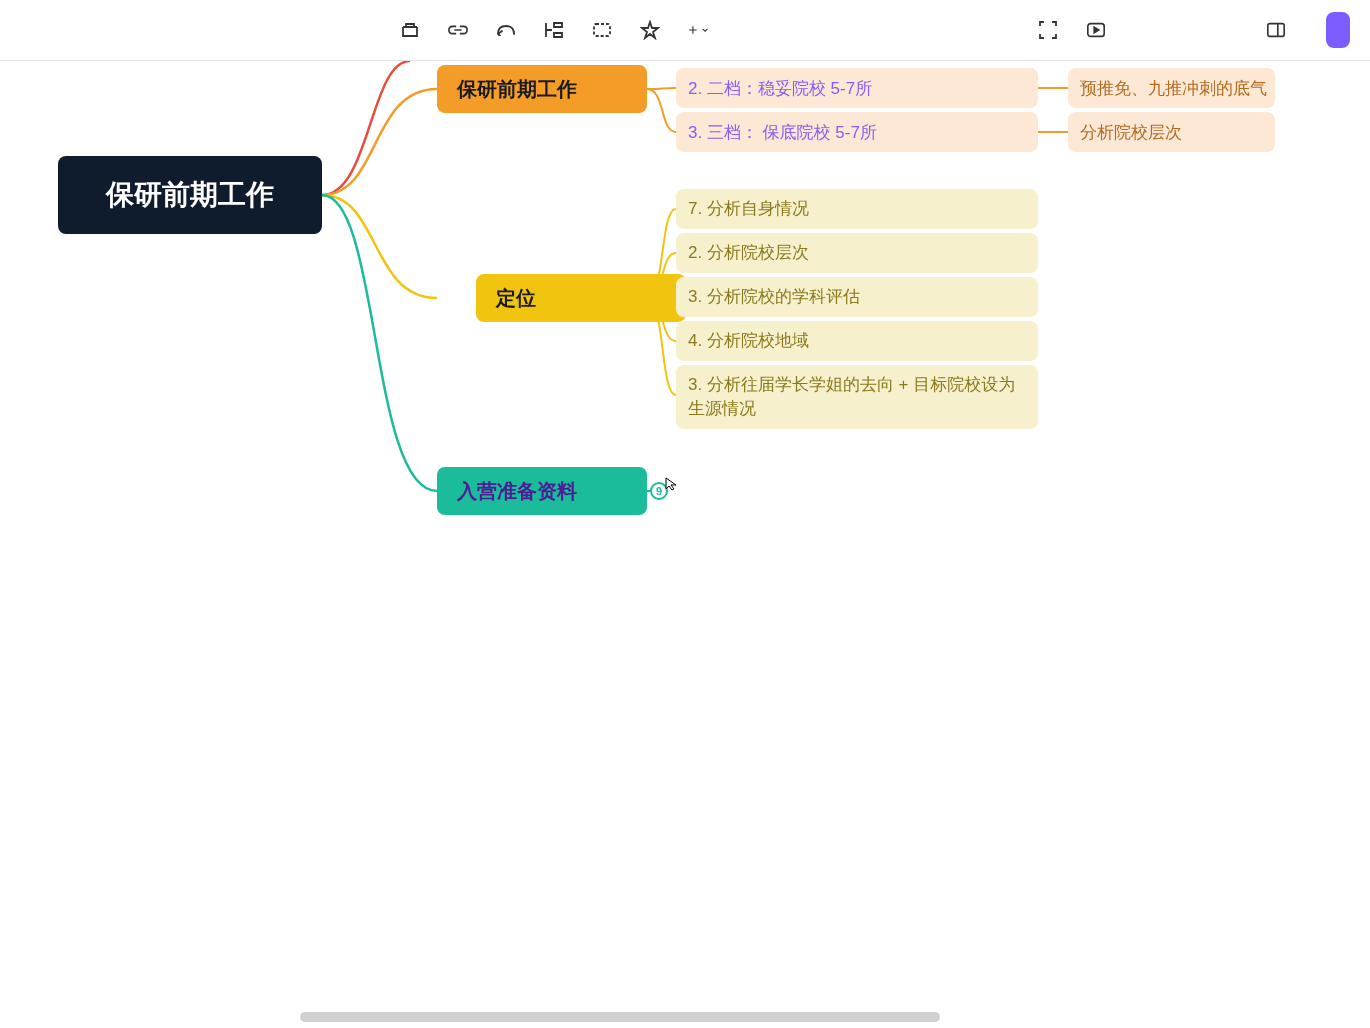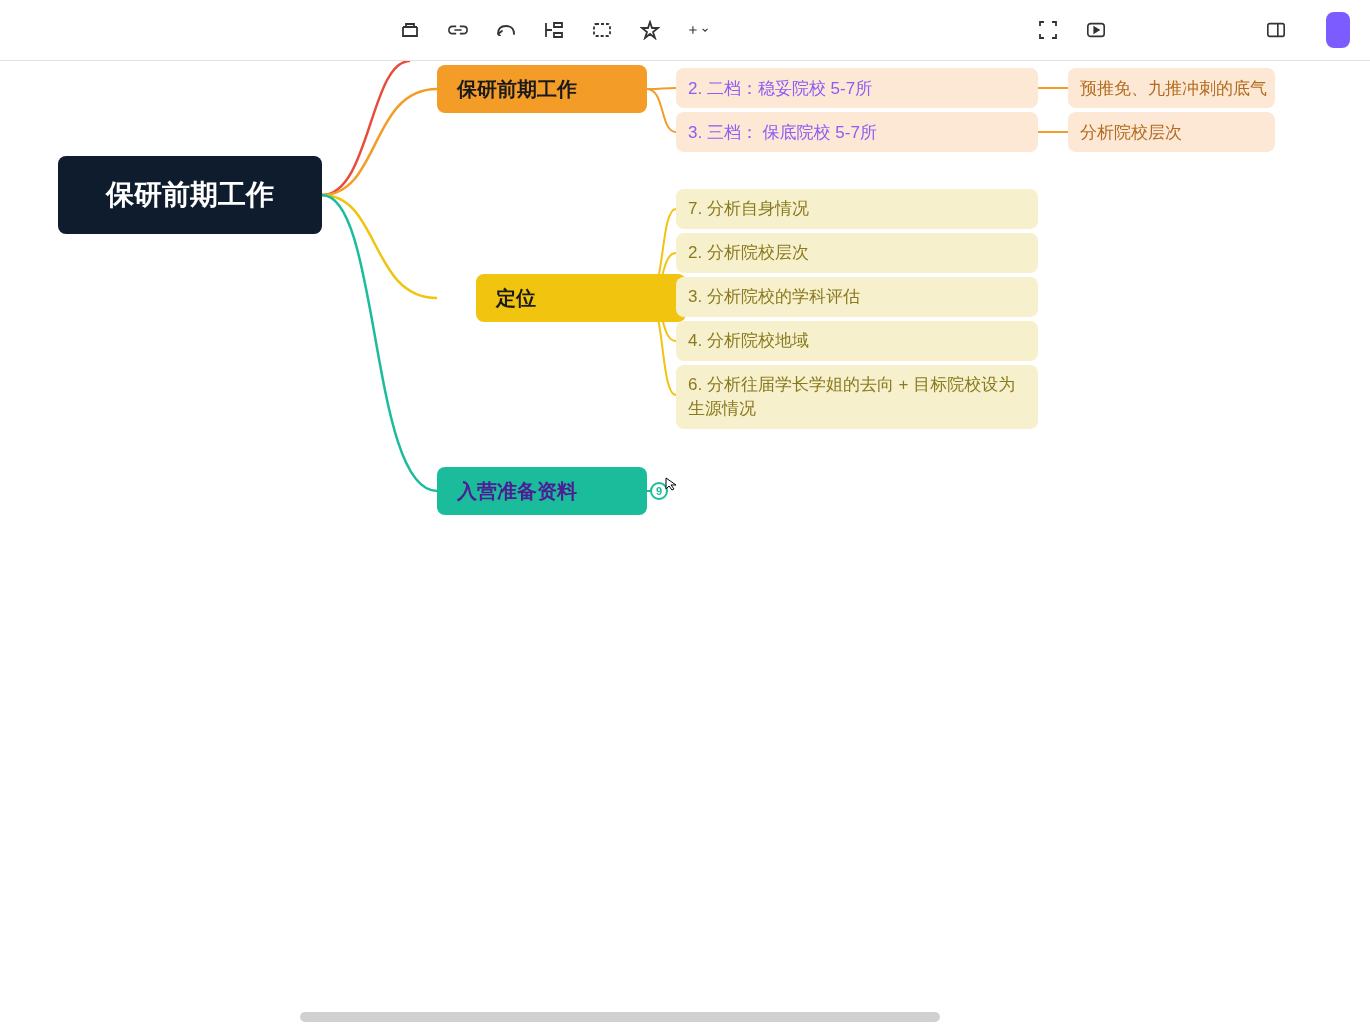--- a/index.html
+++ b/index.html
@@ -269,21 +269,21 @@
   <div class="node leaf-orange" style="left:676px; top:51px;">3. 三档： 保底院校 5-7所</div>
   <div class="node leaf-orange-small" style="left:1068px; top:7px;">预推免、九推冲刺的底气</div>
   <div class="node leaf-orange-small" style="left:1068px; top:51px;">分析院校层次</div>
 
   <div class="node branch-node-yellow" style="left:437px; top:213px;">定位</div>
 
   <div class="node leaf-yellow single" style="left:676px; top:128px;">7. 分析自身情况</div>
   <div class="node leaf-yellow single" style="left:676px; top:172px;">2. 分析院校层次</div>
   <div class="node leaf-yellow single" style="left:676px; top:216px;">3. 分析院校的学科评估</div>
   <div class="node leaf-yellow single" style="left:676px; top:260px;">4. 分析院校地域</div>
-  <div class="node leaf-yellow" style="left:676px; top:304px;">6. 分析往届学长学姐的去向 + 目标院校设为生源情况</div>
+  <div class="node leaf-yellow" style="left:676px; top:304px;">3. 分析往届学长学姐的去向 + 目标院校设为生源情况</div>
 
   <div class="node branch-node-teal" style="left:437px; top:406px;">入营准备资料</div>
 
   <div class="collapse-badge" style="left:650px; top:421px;">9</div>
 
   <svg class="cursor-arrow" style="left:665px; top:416px;" viewBox="0 0 14 14">
     <path d="M1 1 L1 12 L4 9 L7 13 L9 12 L6 8 L11 8 Z" fill="#fff" stroke="#000" stroke-width="1"></path>
   </svg>
 
   <div class="scrollbar-h"></div>

